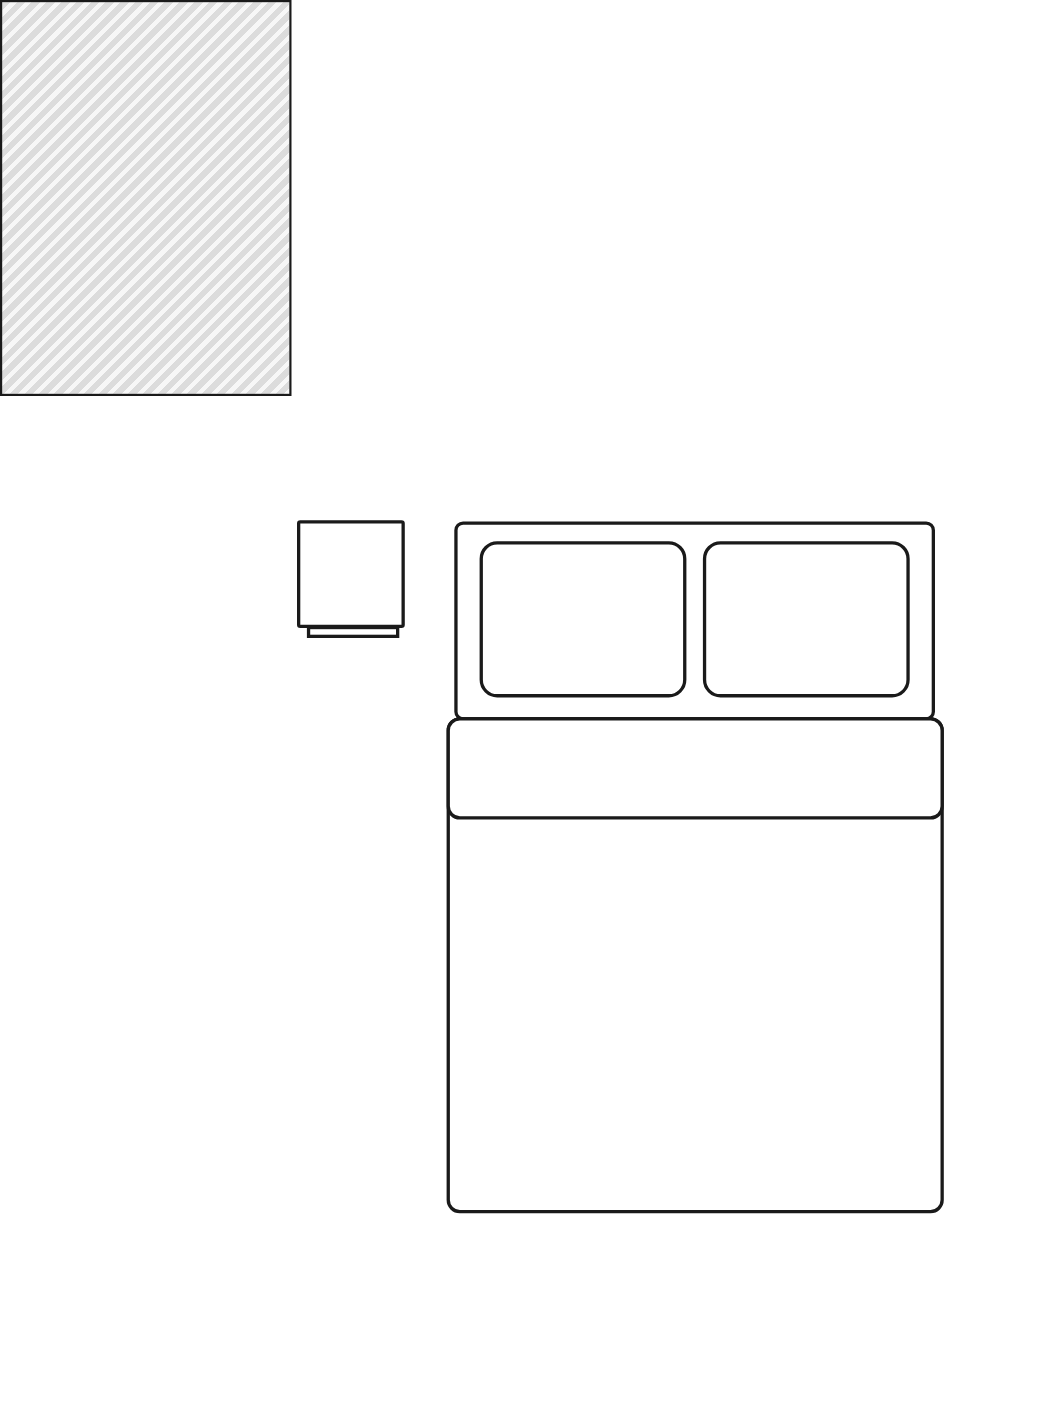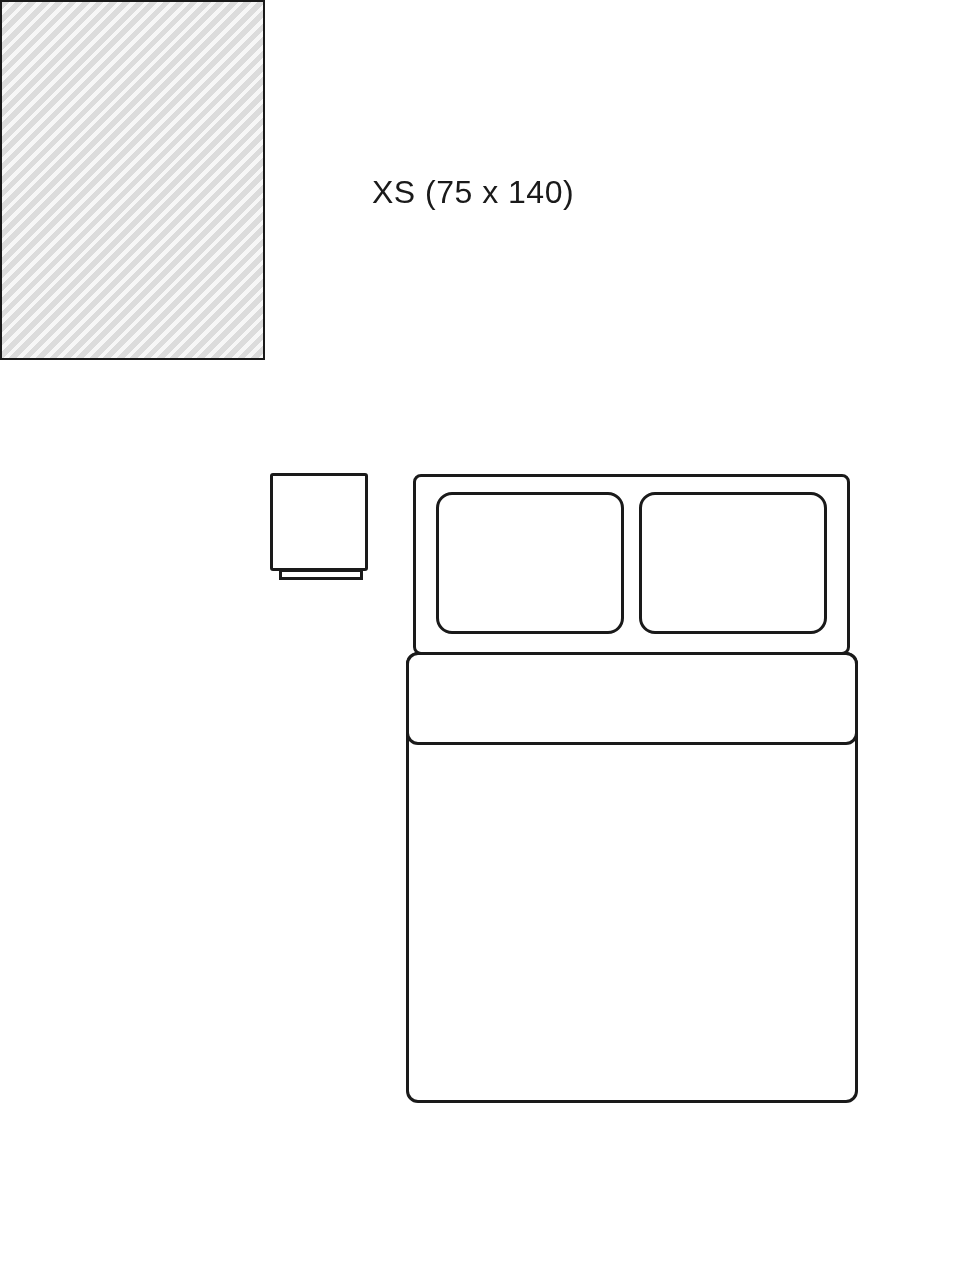--- a/index.html
+++ b/index.html
@@ -79,21 +79,20 @@
       var(--rug_stripe) 9.5px
     );
     z-index:5;
   }
 </style>
 </head>
 <body>
 
 <div class="canvas">
 
-  <div class="size-title">XS (75 x 140)</div>
 
   <div>
     <div class="shape nightstand-top"></div>
     <div class="shape nightstand-base"></div>
   </div>
 
   <div>
     <div class="shape bed-headboard"></div>
     <div class="shape bed-pillow left"></div>
     <div class="shape bed-pillow right"></div>

